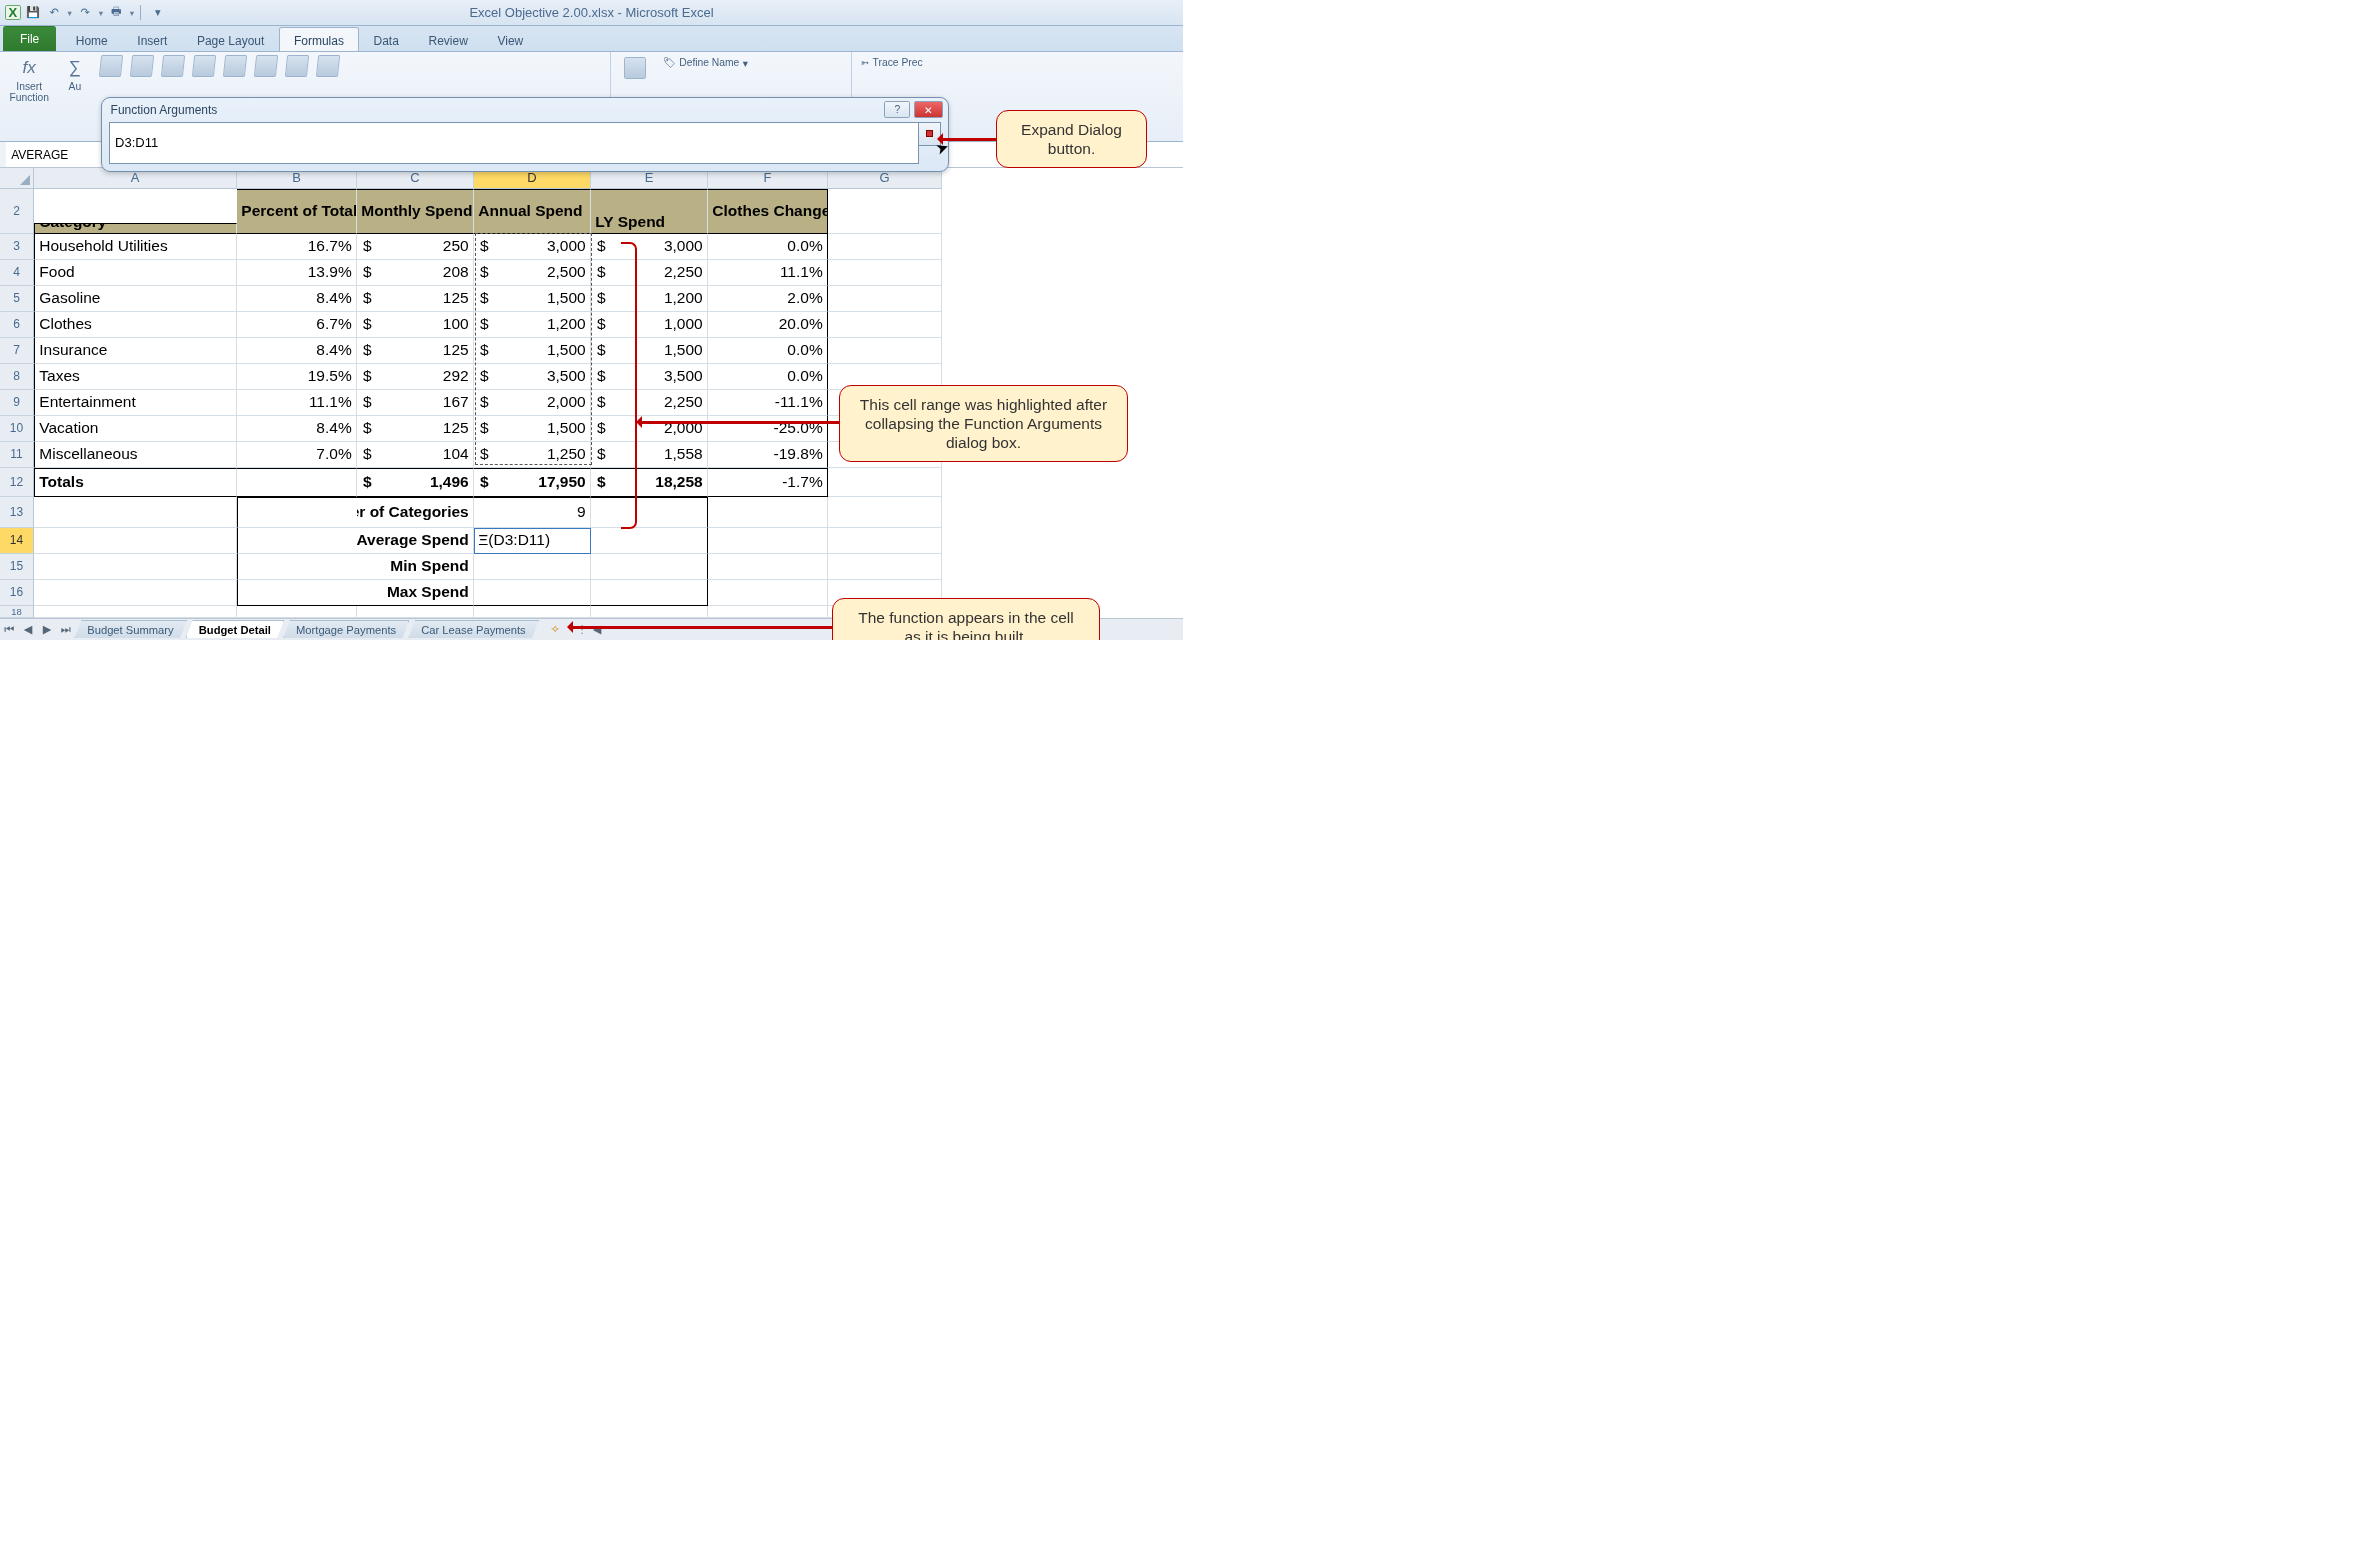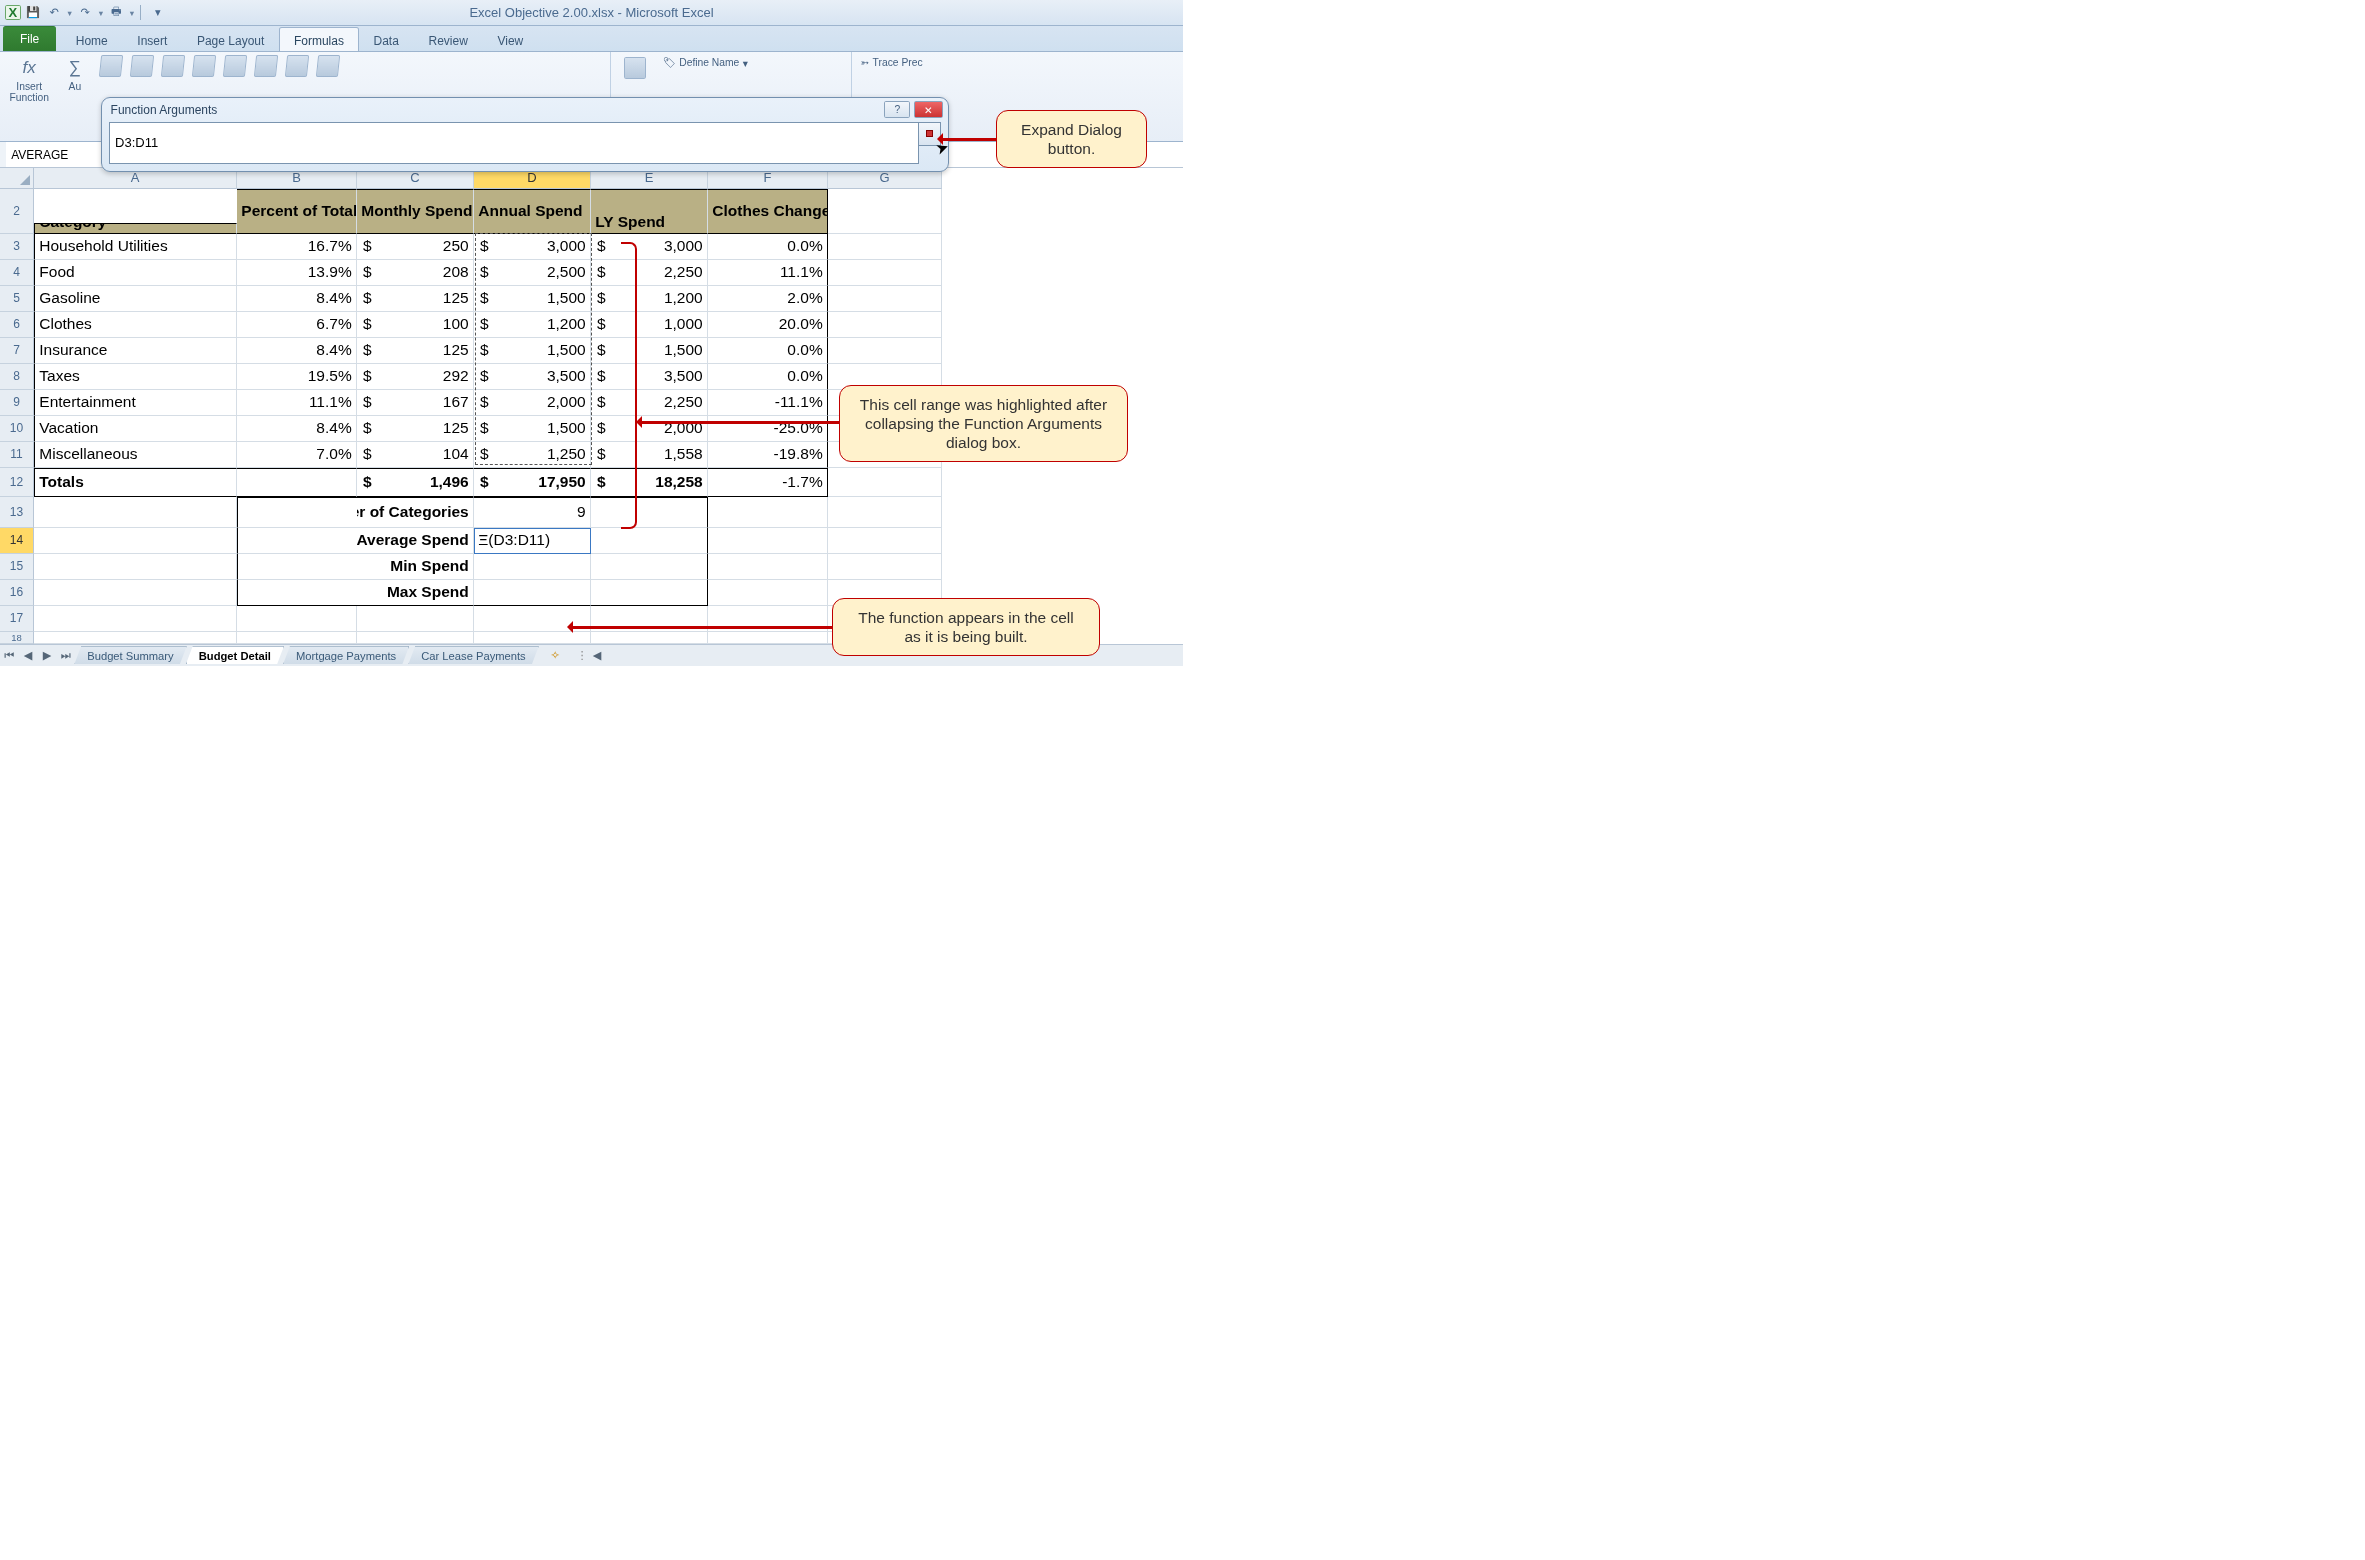--- a/index.html
+++ b/index.html
@@ -750,30 +750,20 @@
     <div class="rowh">16</div>
     <div class="cell cA"></div>
     <div class="cell cB bold right blk-left blk-bot" style="border-right:none;"></div>
     <div class="cell cC bold right blk-bot" style="border-left:none;">Max Spend</div>
     <div class="cell cD blk-bot"></div>
     <div class="cell cE blk-right blk-bot"></div>
     <div class="cell cF"></div>
     <div class="cell cG"></div>
   </div>
 
-  <div class="row">
-    <div class="rowh">17</div>
-    <div class="cell cA"></div>
-    <div class="cell cB"></div>
-    <div class="cell cC"></div>
-    <div class="cell cD"></div>
-    <div class="cell cE"></div>
-    <div class="cell cF"></div>
-    <div class="cell cG"></div>
-  </div>
   <div class="row" style="height:12px;">
     <div class="rowh" style="font-size:9.5px;">18</div>
     <div class="cell cA"></div>
     <div class="cell cB"></div>
     <div class="cell cC"></div>
     <div class="cell cD"></div>
     <div class="cell cE"></div>
     <div class="cell cF"></div>
     <div class="cell cG"></div>
   </div>

